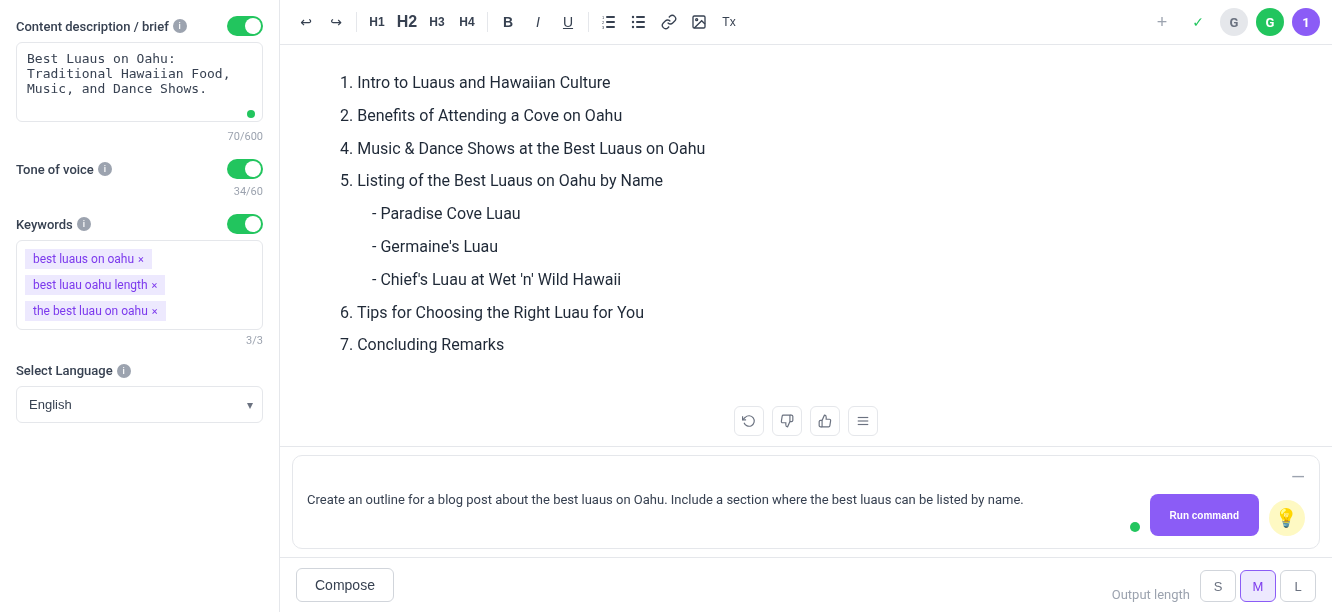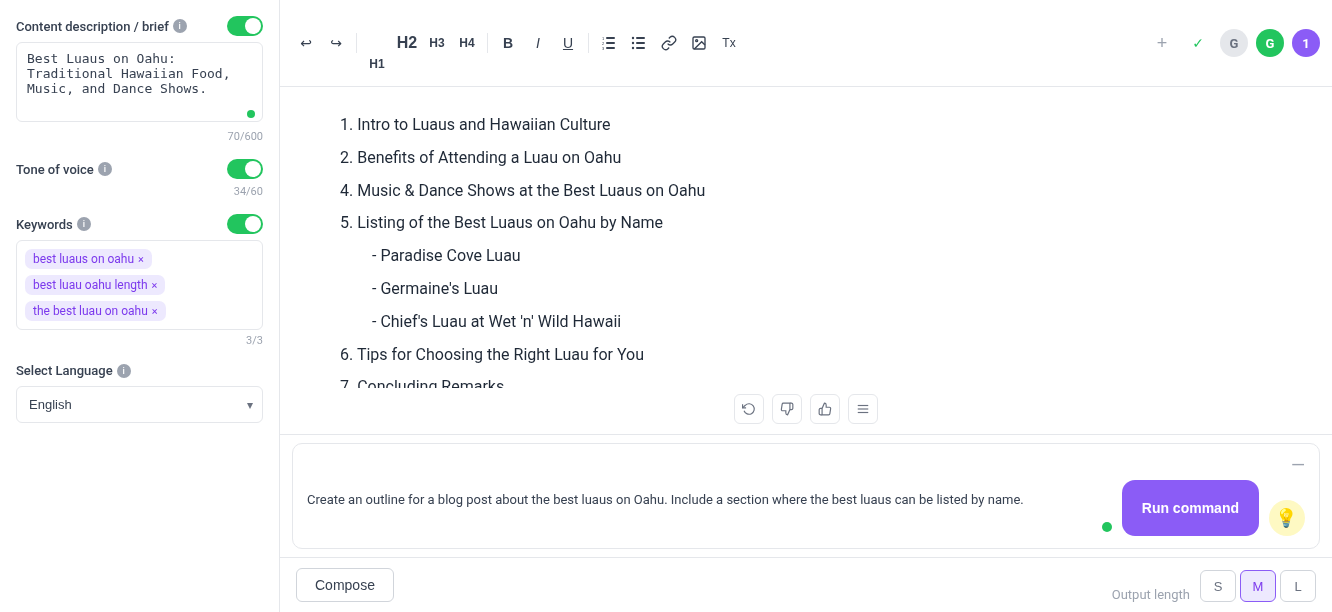--- a/index.html
+++ b/index.html
@@ -114,21 +114,21 @@
       min-height: 80px;
       display: flex;
       flex-wrap: wrap;
       gap: 6px;
       align-content: flex-start;
     }
 
     .keyword-tag {
       background: #ede9fe;
       color: #7c3aed;
-      border-radius: 7px;
+      border-radius: 0;
       padding: 3px 8px;
       font-size: 12px;
       display: flex;
       align-items: center;
       gap: 4px;
     }
 
     .keyword-tag .remove {
       cursor: pointer;
       font-size: 11px;
@@ -318,27 +318,27 @@
       background: #22c55e;
       border-radius: 50%;
       margin-bottom: 4px;
       flex-shrink: 0;
     }
 
     .run-command-btn {
       background: #8b5cf6;
       color: #fff;
       border: none;
-      border-radius: 13px;
+      border-radius: 8px;
       padding: 10px 20px;
-      font-size: 14px;
+      font-size: 10px;
       font-weight: 600;
       cursor: pointer;
       white-space: nowrap;
-      height: 56px;
+      height: 42px;
     }
 
     .idea-btn {
       width: 36px;
       height: 36px;
       border-radius: 50%;
       background: #fef9c3;
       border: none;
       cursor: pointer;
       display: flex;
@@ -487,21 +487,21 @@
   </div>
 
 </div>
 
 <div class="right-panel">
 
   <div class="toolbar">
     <button class="toolbar-btn" title="Undo">↩</button>
     <button class="toolbar-btn" title="Redo">↪</button>
     <div class="toolbar-divider"></div>
-    <button class="toolbar-btn" style="font-weight:700;font-size:12px;margin-top:42px;">H1</button>
+    <button class="toolbar-btn" style="font-weight:700;font-size:12px;">H1</button>
     <button class="toolbar-btn" style="font-weight:700;font-size:16px;">H2</button>
     <button class="toolbar-btn" style="font-weight:700;font-size:12px;">H3</button>
     <button class="toolbar-btn" style="font-weight:700;font-size:12px;">H4</button>
     <div class="toolbar-divider"></div>
     <button class="toolbar-btn" style="font-weight:700;">B</button>
     <button class="toolbar-btn" style="font-style:italic;">I</button>
     <button class="toolbar-btn" style="text-decoration:underline;">U</button>
     <div class="toolbar-divider"></div>
     <button class="toolbar-btn">
       <svg width="16" height="16" viewBox="0 0 16 16" fill="currentColor">
@@ -545,21 +545,21 @@
       <button class="toolbar-btn" style="color:#22c55e;">✓</button>
       <div class="toolbar-icon-circle" style="background:#e5e7eb;color:#6b7280;font-size:13px;font-weight:700;">G</div>
       <div class="toolbar-icon-circle" style="background:#22c55e;color:#fff;font-size:13px;font-weight:700;">G</div>
       <div class="toolbar-icon-circle" style="background:#8b5cf6;color:#fff;font-size:13px;font-weight:700;">1</div>
     </div>
   </div>
 
   <div class="content-area">
     <ol class="outline-list">
       <li>1. <span>Intro to Luaus and Hawaiian Culture</span></li>
-      <li>2. <span>Benefits of Attending a Luau on Oahu</span></li>
+      <li>2. <span>Benefits of Attending a Cove on Oahu</span></li>
       <li>4. <span>Music &amp; Dance Shows at the Best Luaus on Oahu</span></li>
       <li>5. <span>Listing of the Best Luaus on Oahu by Name</span></li>
       <li class="sub">- <span>Paradise Cove Luau</span></li>
       <li class="sub">- <span>Germaine's Luau</span></li>
       <li class="sub">- <span>Chief's Luau at Wet 'n' Wild Hawaii</span></li>
       <li>6. <span>Tips for Choosing the Right Luau for You</span></li>
       <li>7. <span>Concluding Remarks</span></li>
     </ol>
   </div>
 

